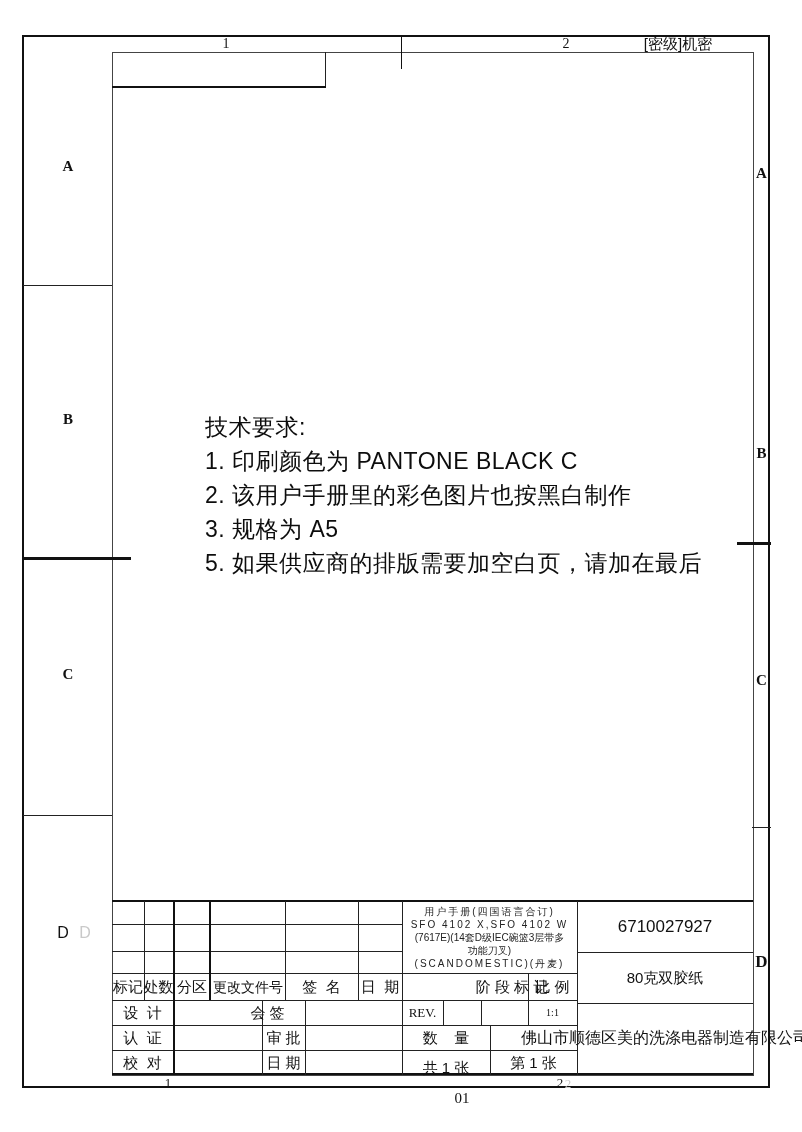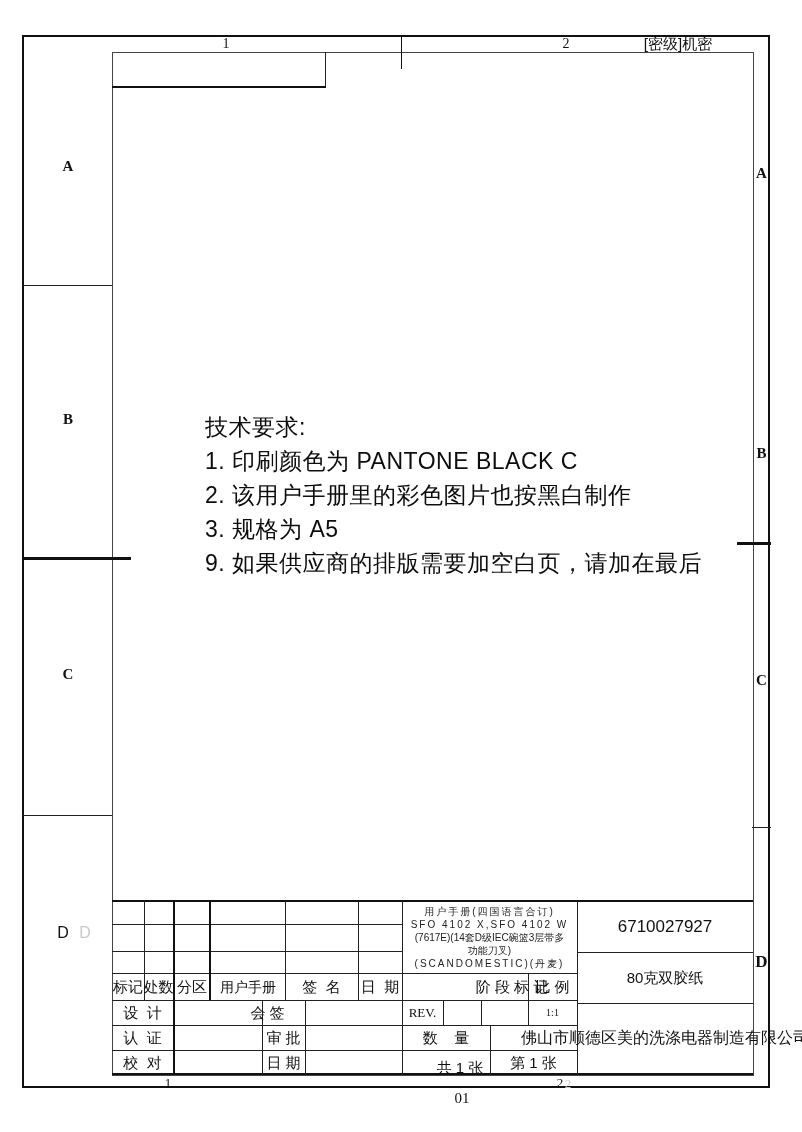--- a/index.html
+++ b/index.html
@@ -61,21 +61,21 @@
   <div class="cell serif ghost" style="left:558px;top:1077px;width:20px;height:13px;font-size:13px;">2</div>
 
   <div class="vl" style="left:325px;top:52px;height:35px;"></div>
   <div class="hl" style="left:112px;top:86px;width:214px;height:2px;background:#111;"></div>
 
   <div id="tech">
     <div>技术要求:</div>
     <div>1. 印刷颜色为  PANTONE BLACK C</div>
     <div>2. 该用户手册里的彩色图片也按黑白制作</div>
     <div>3. 规格为  A5</div>
-    <div>9. 如果供应商的排版需要加空白页，请加在最后</div>
+    <div>5. 如果供应商的排版需要加空白页，请加在最后</div>
   </div>
 
   <div class="hl" style="left:112px;top:900px;width:641px;height:2px;background:#111;"></div>
   <div class="hl" style="left:112px;top:924px;width:290px;"></div>
   <div class="hl" style="left:112px;top:951px;width:290px;"></div>
   <div class="hl" style="left:577px;top:952px;width:176px;"></div>
   <div class="hl" style="left:112px;top:973px;width:465px;"></div>
   <div class="hl" style="left:112px;top:1000px;width:465px;"></div>
   <div class="hl" style="left:577px;top:1003px;width:176px;"></div>
   <div class="hl" style="left:112px;top:1025px;width:465px;"></div>
@@ -92,38 +92,38 @@
   <div class="vl" style="left:305px;top:1000px;height:75px;"></div>
   <div class="vl" style="left:443px;top:1000px;height:25px;"></div>
   <div class="vl" style="left:481px;top:1000px;height:25px;"></div>
   <div class="vl" style="left:528px;top:973px;height:52px;"></div>
   <div class="vl" style="left:490px;top:1025px;height:50px;"></div>
   <div class="vl" style="left:577px;top:901px;height:174px;"></div>
 
   <div class="cell" style="left:112px;top:973px;width:32px;height:27px;">标记</div>
   <div class="cell" style="left:144px;top:973px;width:29px;height:27px;">处数</div>
   <div class="cell" style="left:175px;top:973px;width:34px;height:27px;">分区</div>
-  <div class="cell" style="left:211px;top:973px;width:74px;height:27px;font-size:14px;">用户手册</div>
+  <div class="cell" style="left:211px;top:973px;width:74px;height:27px;font-size:14px;">更改文件号</div>
   <div class="cell" style="left:285px;top:973px;width:73px;height:27px;">签  名</div>
   <div class="cell" style="left:358px;top:973px;width:44px;height:27px;">日  期</div>
   <div class="cell" style="left:402px;top:973px;width:126px;height:27px;margin-left:47px;">阶 段 标 记</div>
   <div class="cell" style="left:528px;top:973px;width:49px;height:27px;">比 例</div>
 
   <div class="cell" style="left:112px;top:1000px;width:61px;height:25px;">设  计</div>
   <div class="cell" style="left:246px;top:1000px;width:43px;height:25px;">会 签</div>
   <div class="cell" style="left:112px;top:1025px;width:61px;height:25px;">认  证</div>
   <div class="cell" style="left:262px;top:1025px;width:43px;height:25px;">审 批</div>
   <div class="cell" style="left:112px;top:1050px;width:61px;height:25px;">校  对</div>
   <div class="cell" style="left:262px;top:1050px;width:43px;height:25px;">日 期</div>
 
   <div class="cell serif" style="left:402px;top:1000px;width:41px;height:25px;font-size:13px;">REV.</div>
   <div class="cell serif" style="left:443px;top:1038px;width:38px;height:25px;font-size:15px;margin-top:48px;">01</div>
   <div class="cell serif" style="left:528px;top:1000px;width:49px;height:25px;font-size:10px;">1:1</div>
   <div class="cell" style="left:402px;top:1025px;width:88px;height:25px;">数    量</div>
-  <div class="cell" style="left:402px;top:1050px;width:88px;height:35px;margin-left:14px;">共 1 张</div>
+  <div class="cell" style="left:402px;top:1050px;width:88px;height:35px;">共 1 张</div>
   <div class="cell" style="left:490px;top:1050px;width:87px;height:25px;">第 1 张</div>
 
   <div class="cell" style="left:402px;top:901px;width:175px;height:72px;flex-direction:column;justify-content:center;">
     <span class="ttl ls2">用户手册(四国语言合订)</span>
     <span class="ttl ls2">SFO 4102 X,SFO 4102 W</span>
     <span class="ttl">(7617E)(14套D级IEC碗篮3层带多</span>
     <span class="ttl">功能刀叉)</span>
     <span class="ttl ls2">(SCANDOMESTIC)(丹麦)</span>
   </div>
 

